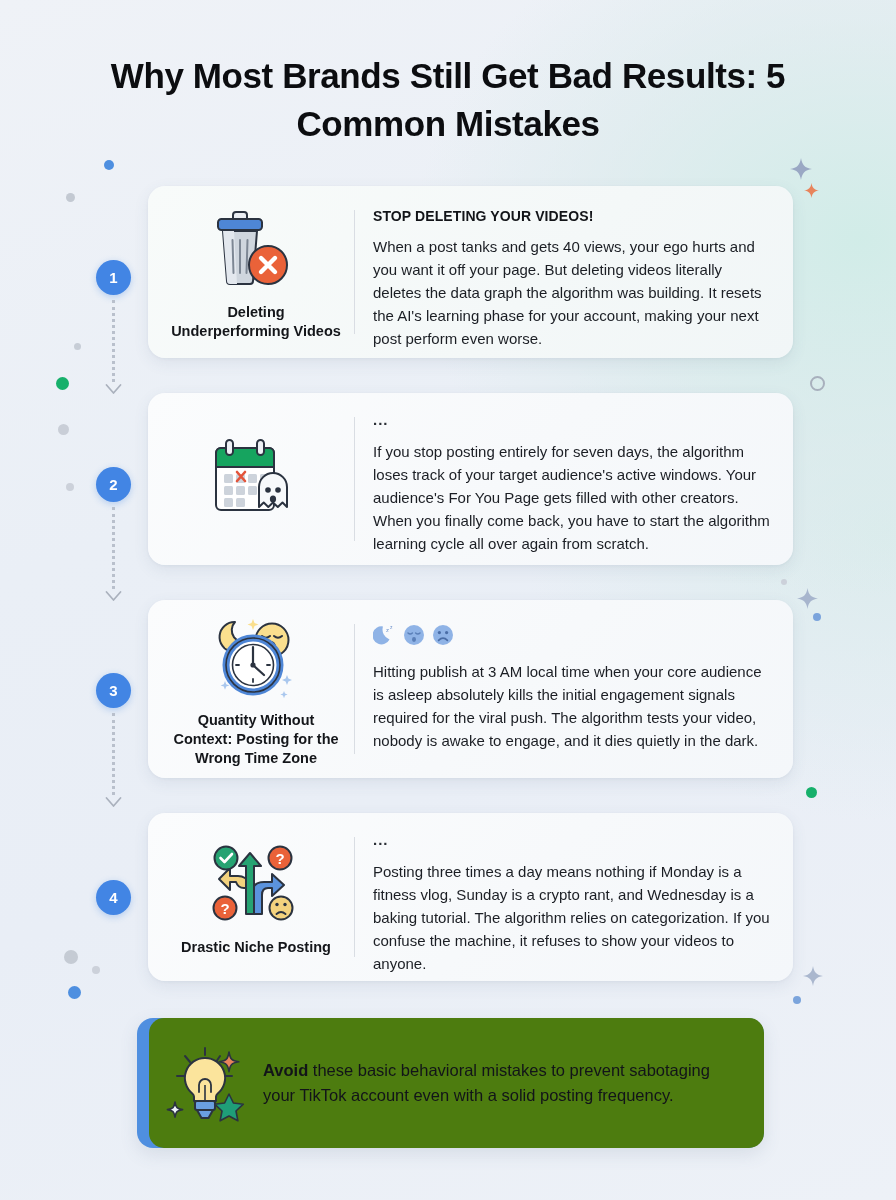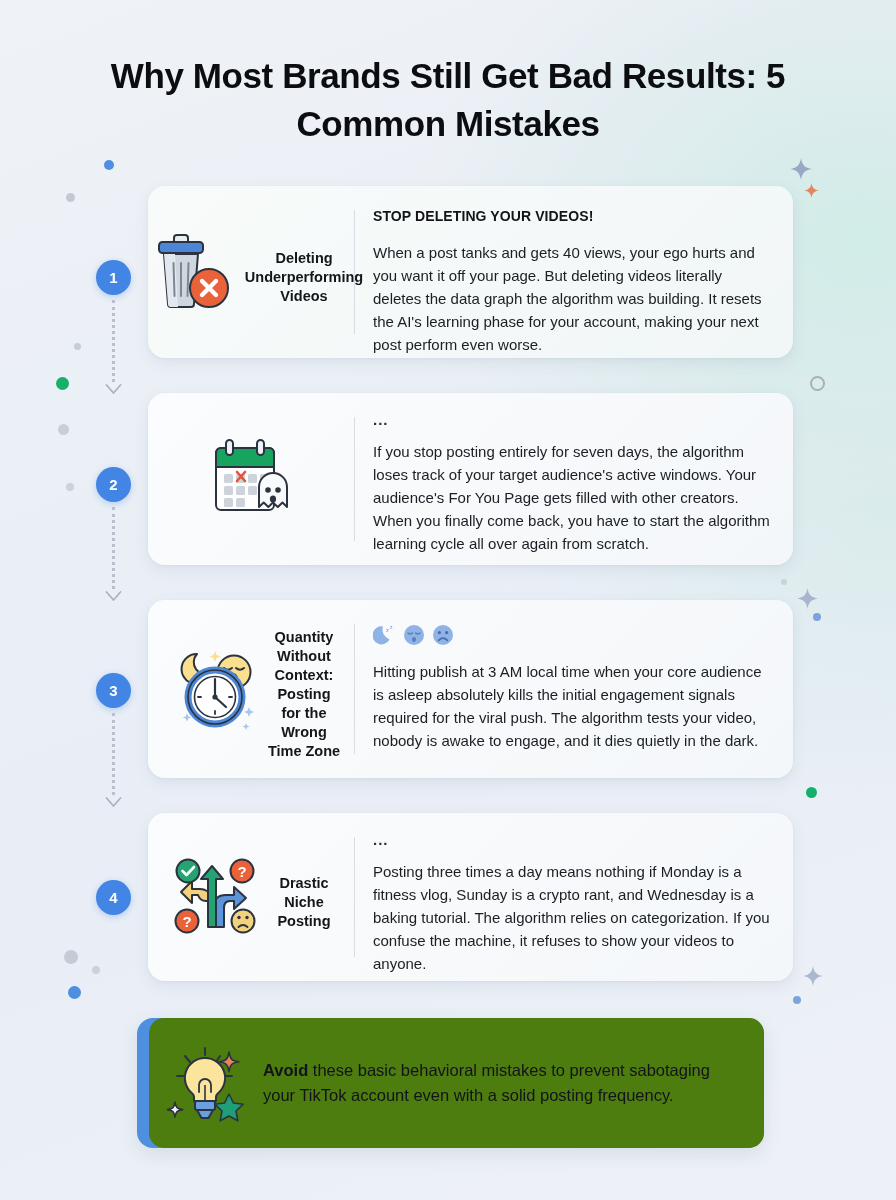--- a/index.html
+++ b/index.html
@@ -93,21 +93,21 @@
     box-shadow: 0 5px 16px rgba(70,90,125,0.09), 0 1px 3px rgba(70,90,125,0.06);
     display: flex;
     padding: 18px 20px 18px 18px;
   }
   .card.tint { background: linear-gradient(135deg, #f8fbfa 0%, #f4f8f8 60%, #f1f6f7 100%); }
 
   .card-left {
     width: 180px;
     flex: 0 0 180px;
     display: flex;
-    flex-direction: row;
+    flex-direction: column;
     align-items: center;
     justify-content: center;
     padding: 4px 4px 2px;
   }
 
   .card-icon { width: 96px; height: 90px; display: block; }
 
   .card-label {
     margin-top: 8px;
     font-size: 14.5px;
@@ -128,21 +128,21 @@
     flex: 1 1 auto;
     padding-top: 4px;
     min-width: 0;
   }
 
   .card-heading {
     font-size: 14px;
     font-weight: bold;
     color: #121418;
     letter-spacing: 0.1px;
-    margin-bottom: 17px;
+    margin-bottom: 11px;
   }
 
   .card-ellipsis {
     font-size: 15px;
     font-weight: bold;
     color: #2b2f36;
     letter-spacing: 1px;
     line-height: 10px;
     margin-bottom: 13px;
     height: 12px;

